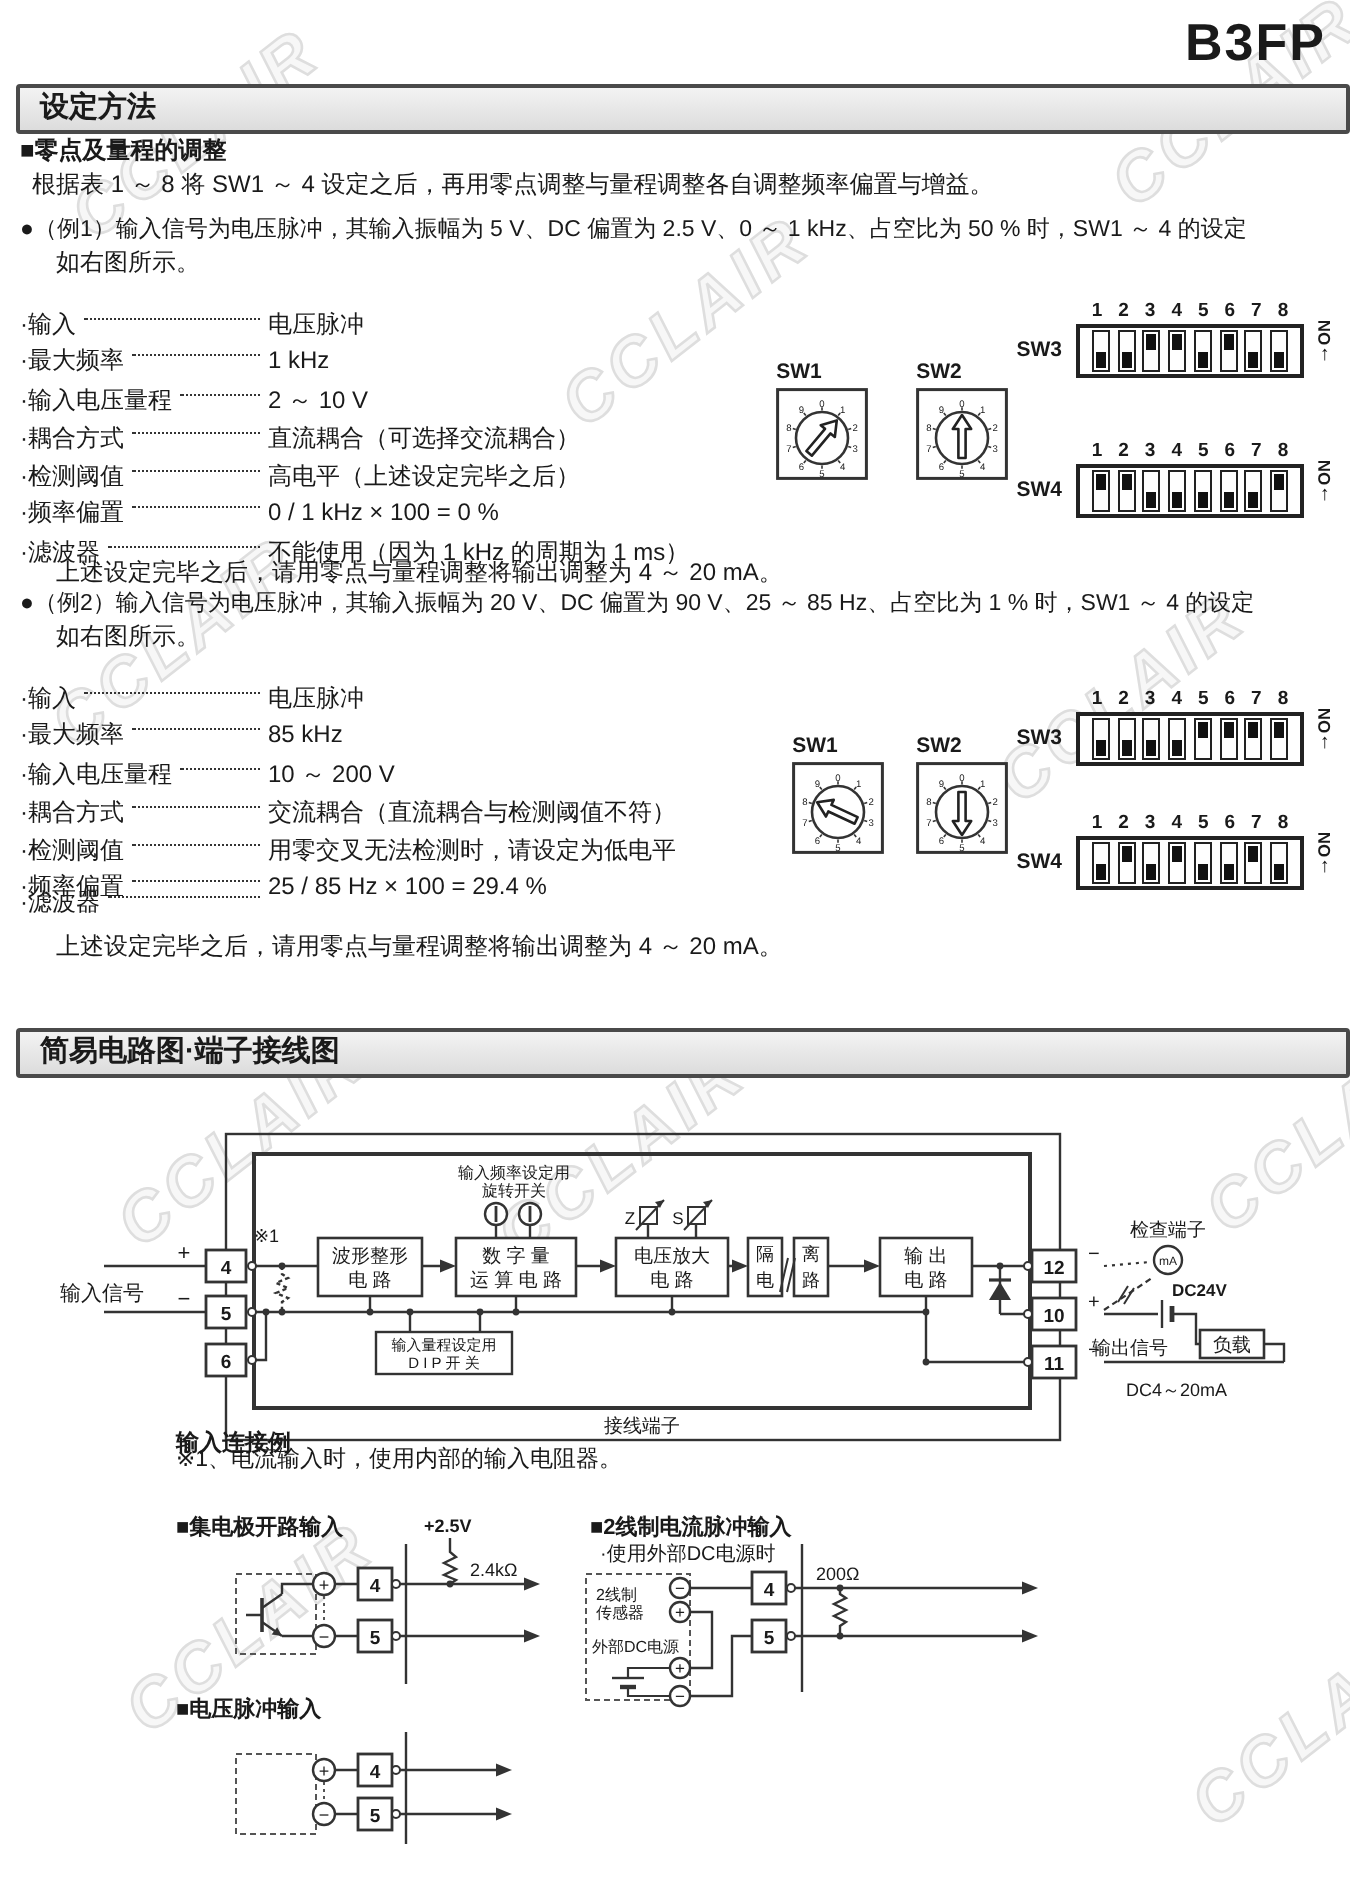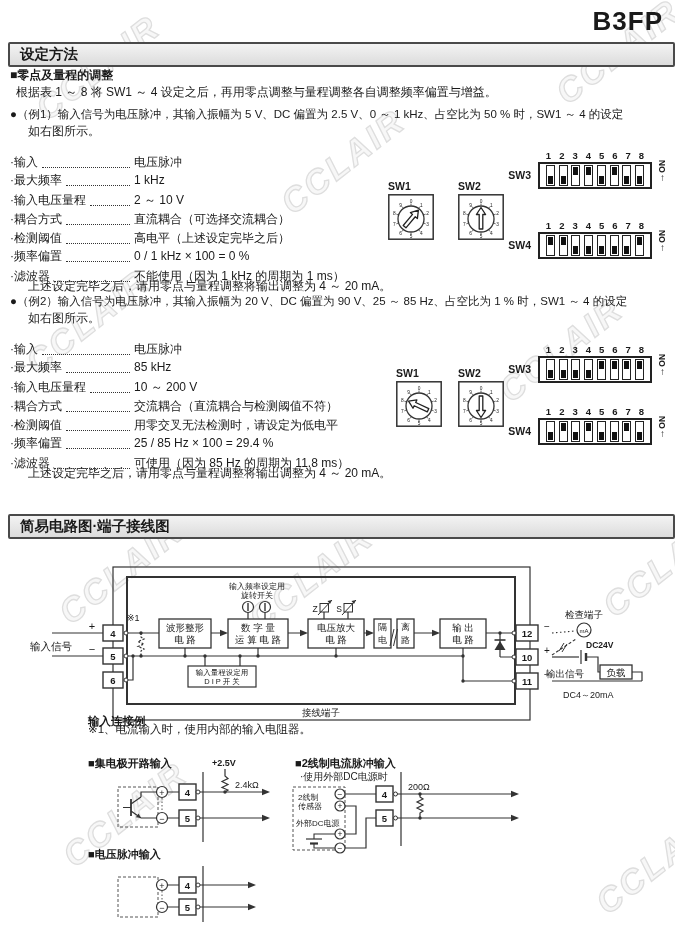--- a/index.html
+++ b/index.html
@@ -14,21 +14,21 @@
           background:linear-gradient(180deg,#f3f3f3,#dcdcdc);
           border:2px solid #4a4a4a;border-radius:2px;
           font-size:14.5px;font-weight:bold;padding-left:10px;z-index:2;}
   .subhead{position:absolute;left:10px;font-size:12px;font-weight:bold;z-index:2;}
   .bodytext{position:absolute;font-size:12px;z-index:2;white-space:nowrap;}
   .example{position:absolute;left:10px;width:660px;z-index:2;}
   .lead{font-size:11.5px;white-space:nowrap;}
   .lead2{font-size:12px;margin-left:18px;margin-top:2px;line-height:15px;font-family:Liberation Serif, serif;}
   .items{margin-top:3px;}
   .item{display:flex;align-items:baseline;height:19px;font-size:12px;}
-  .ihead{width:124px;display:flex;align-items:flex-end;}
+  .ihead{width:124px;display:flex;align-items:center;}
   .ilabel{white-space:nowrap;}
   .idots{flex:1;border-bottom:1.5px dotted #333;margin:0 4px;transform:translateY(-3px);}
   .ival{white-space:nowrap;margin-top:12px;}
   .efoot{font-size:12px;margin-left:18px;margin-top:3px;}
   .rotpanel{position:absolute;width:23px;text-align:center;z-index:2;}
   .rotlabel{font-size:10.5px;font-weight:bold;margin-bottom:2px;line-height:12px;}
   .dippanel{position:absolute;z-index:2;}
   .diplabel{position:absolute;right:100%;margin-right:7px;top:19px;font-size:10.5px;font-weight:bold;}
   .dipnums{width:114px;display:flex;justify-content:space-between;padding:0 6px;
            box-sizing:border-box;font-size:9.5px;font-weight:bold;margin-bottom:1px;line-height:11px;}
@@ -316,21 +316,20 @@
             <span class="ilabel">·频率偏置</span>
             <span class="idots"></span>
           </span>
           <span class="ival">25 / 85 Hz × 100 = 29.4 %</span>
         </div>
         <div class="item">
           <span class="ihead">
             <span class="ilabel">·滤波器</span>
             <span class="idots"></span>
           </span>
-          <span class="ival">可使用（因为 85 Hz 的周期为 11.8 ms）</span>
         </div>
       </div>
     <div class="efoot">上述设定完毕之后，请用零点与量程调整将输出调整为 4 ～ 20 mA。</div>
   </div>
   <div class="rotpanel" style="left:396px;top:367px">
     <div class="rotlabel">SW1</div>
     <div><svg width="46" height="46" viewBox="0 0 46 46">
           <rect x="0.8" y="0.8" width="44.4" height="44.4" fill="#fff" stroke="#333" stroke-width="1.5"></rect>
           <circle cx="23" cy="25" r="13" fill="#fff" stroke="#333" stroke-width="1.3"></circle>
           <text x="23.0" y="9.3" font-size="4.8" text-anchor="middle" fill="#222">0</text>

